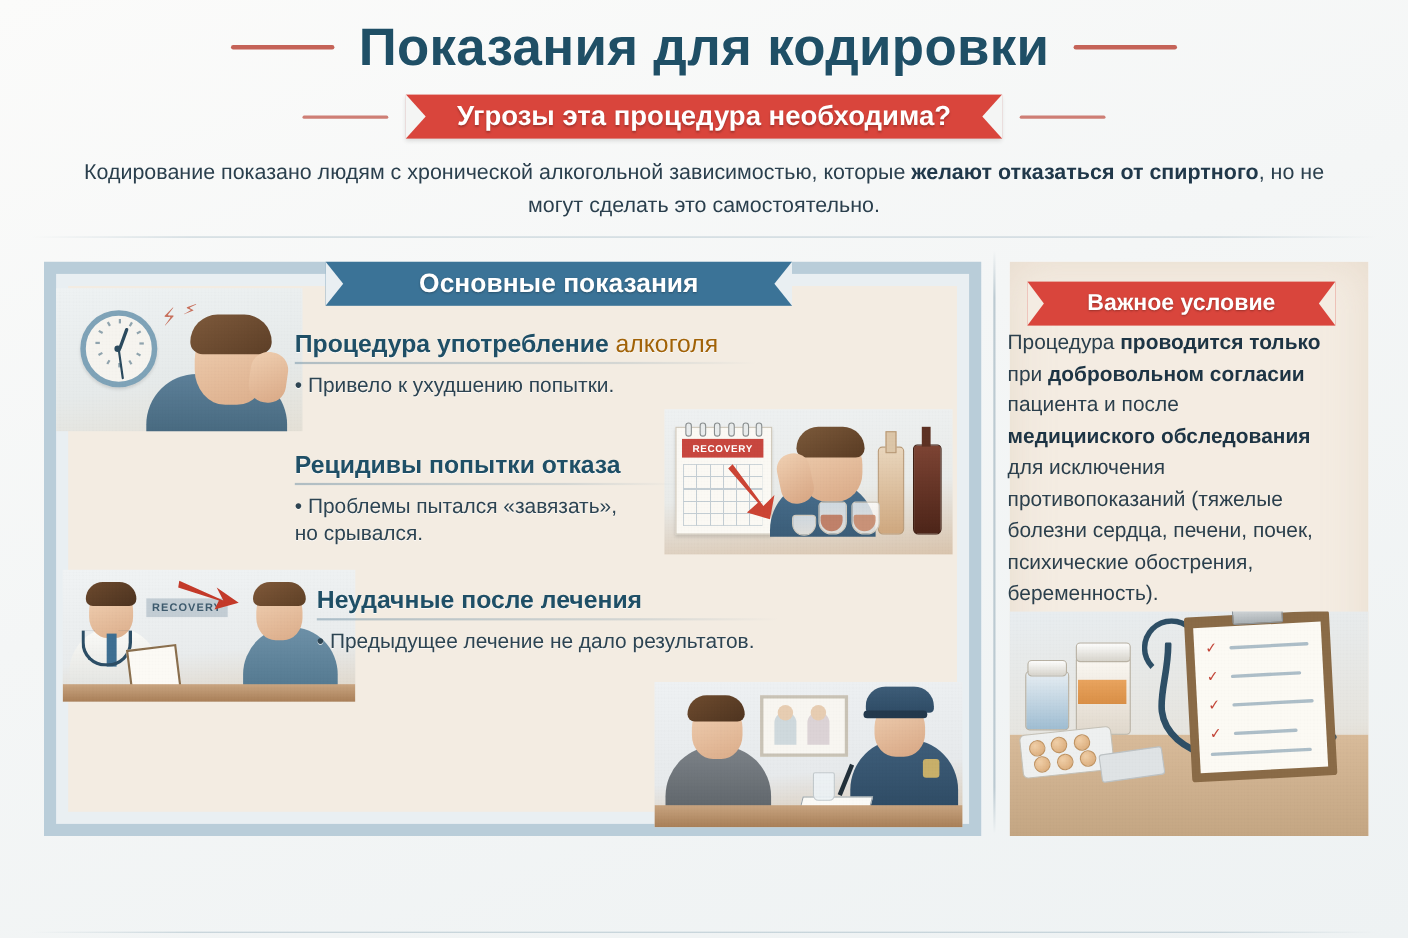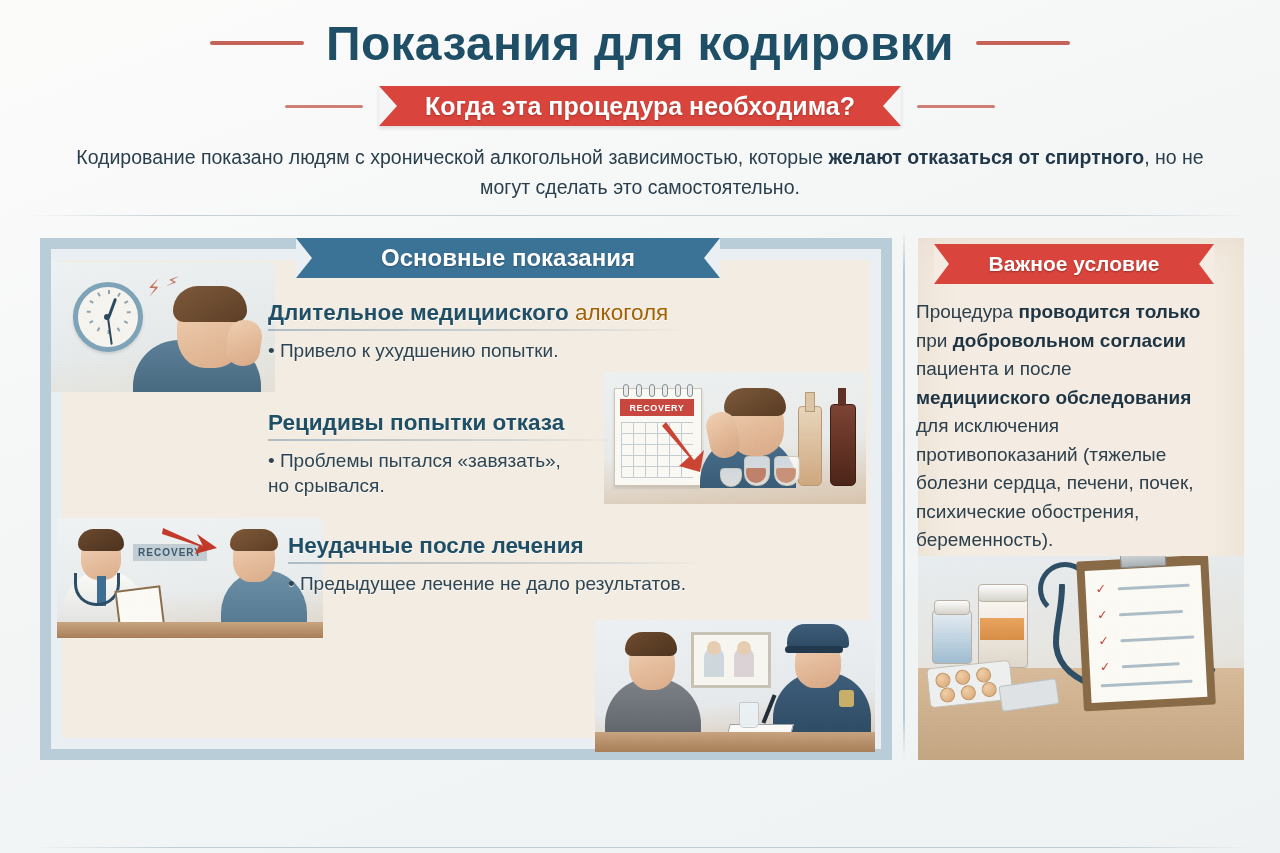--- a/index.html
+++ b/index.html
@@ -58,21 +58,21 @@
     box-shadow:inset 0 0 40px rgba(210,190,165,.35);}
 
   
   .banner{position:absolute;height:40px;display:flex;align-items:center;justify-content:center;
     color:#fff;font-weight:bold;white-space:nowrap;text-shadow:0 1px 2px rgba(0,0,0,.3);}
   .banner::before,.banner::after{content:"";position:absolute;top:0;width:0;height:0;
     border-top:20px solid transparent;border-bottom:20px solid transparent;}
   .banner-main{left:296px;top:238px;width:424px;background:#3b7397;font-size:24px;z-index:6;}
   .banner-main::before{left:0;border-left:16px solid #e9eff2;}
   .banner-main::after{right:0;border-right:16px solid #e9eff2;}
-  .banner-side{left:934px;top:244px;width:280px;background:#d9453c;font-size:21px;z-index:6;}
+  .banner-side{left:934px;top:256px;width:280px;background:#d9453c;font-size:21px;z-index:6;}
   .banner-side::before{left:0;border-left:15px solid #f4ece2;}
   .banner-side::after{right:0;border-right:15px solid #f4ece2;}
 
   
   .item{position:absolute;z-index:5;}
   .item-h{font-size:22.5px;color:#1f4f66;white-space:nowrap;
     text-shadow:0 1px 0 rgba(255,255,255,.8);}
   .item-h b{font-weight:bold;}
   .item-h .light{font-weight:normal;color:#a16207;}
   .item-line{height:2px;margin-top:3px;
@@ -164,21 +164,21 @@
 
   <div class="header">
     <div class="title-row">
       <div class="rule"></div>
       <div class="title">Показания для кодировки</div>
       <div class="rule"></div>
     </div>
 
     <div class="ribbon-row">
       <div class="rule-sm"></div>
-      <div class="ribbon">Когда эта процедура необходима?</div>
+      <div class="ribbon">Угрозы эта процедура необходима?</div>
       <div class="rule-sm"></div>
     </div>
 
     <div class="intro">
       <span>Кодирование показано людям с хронической алкогольной зависимостью, которые </span><b>желают отказаться от спиртного</b><span>, но не могут сделать это самостоятельно.</span>
     </div>
   </div>
 
   <div class="hairline"></div>
   <div class="hairline bottom"></div>
@@ -210,21 +210,21 @@
 
     <div class="torso" style="left:82px;top:78px;width:128px;height:56px;background:linear-gradient(180deg,#5d8099,#47697f)"></div>
     <div class="head" style="left:126px;top:30px;width:66px;height:76px;background:linear-gradient(160deg,#f2d3b6,#dcae8b)"></div>
     <div style="position:absolute;left:122px;top:24px;width:74px;height:36px;border-radius:40px 40px 18px 18px;background:linear-gradient(150deg,#7e5a3c,#5d3f27)"></div>
     <div style="position:absolute;left:176px;top:58px;width:34px;height:46px;border-radius:16px;background:linear-gradient(150deg,#f0d0b2,#d9a885);transform:rotate(8deg)"></div>
     <div class="noise"></div>
   </div>
 
   <div class="item" id="item1">
     <div class="item-h">
-      <b>Длительное медицииского</b><span class="light"> алкоголя</span>
+      <b>Процедура употребление</b><span class="light"> алкоголя</span>
     </div>
     <div class="item-line"></div>
     <div class="item-b">• Привело к ухудшению попытки.</div>
   </div>
 
   <div class="ill" id="ill2">
     <div class="cal">
       <div class="spiral" style="left:8px"></div>
         <div class="spiral" style="left:21px"></div>
       <div class="spiral" style="left:34px"></div>

